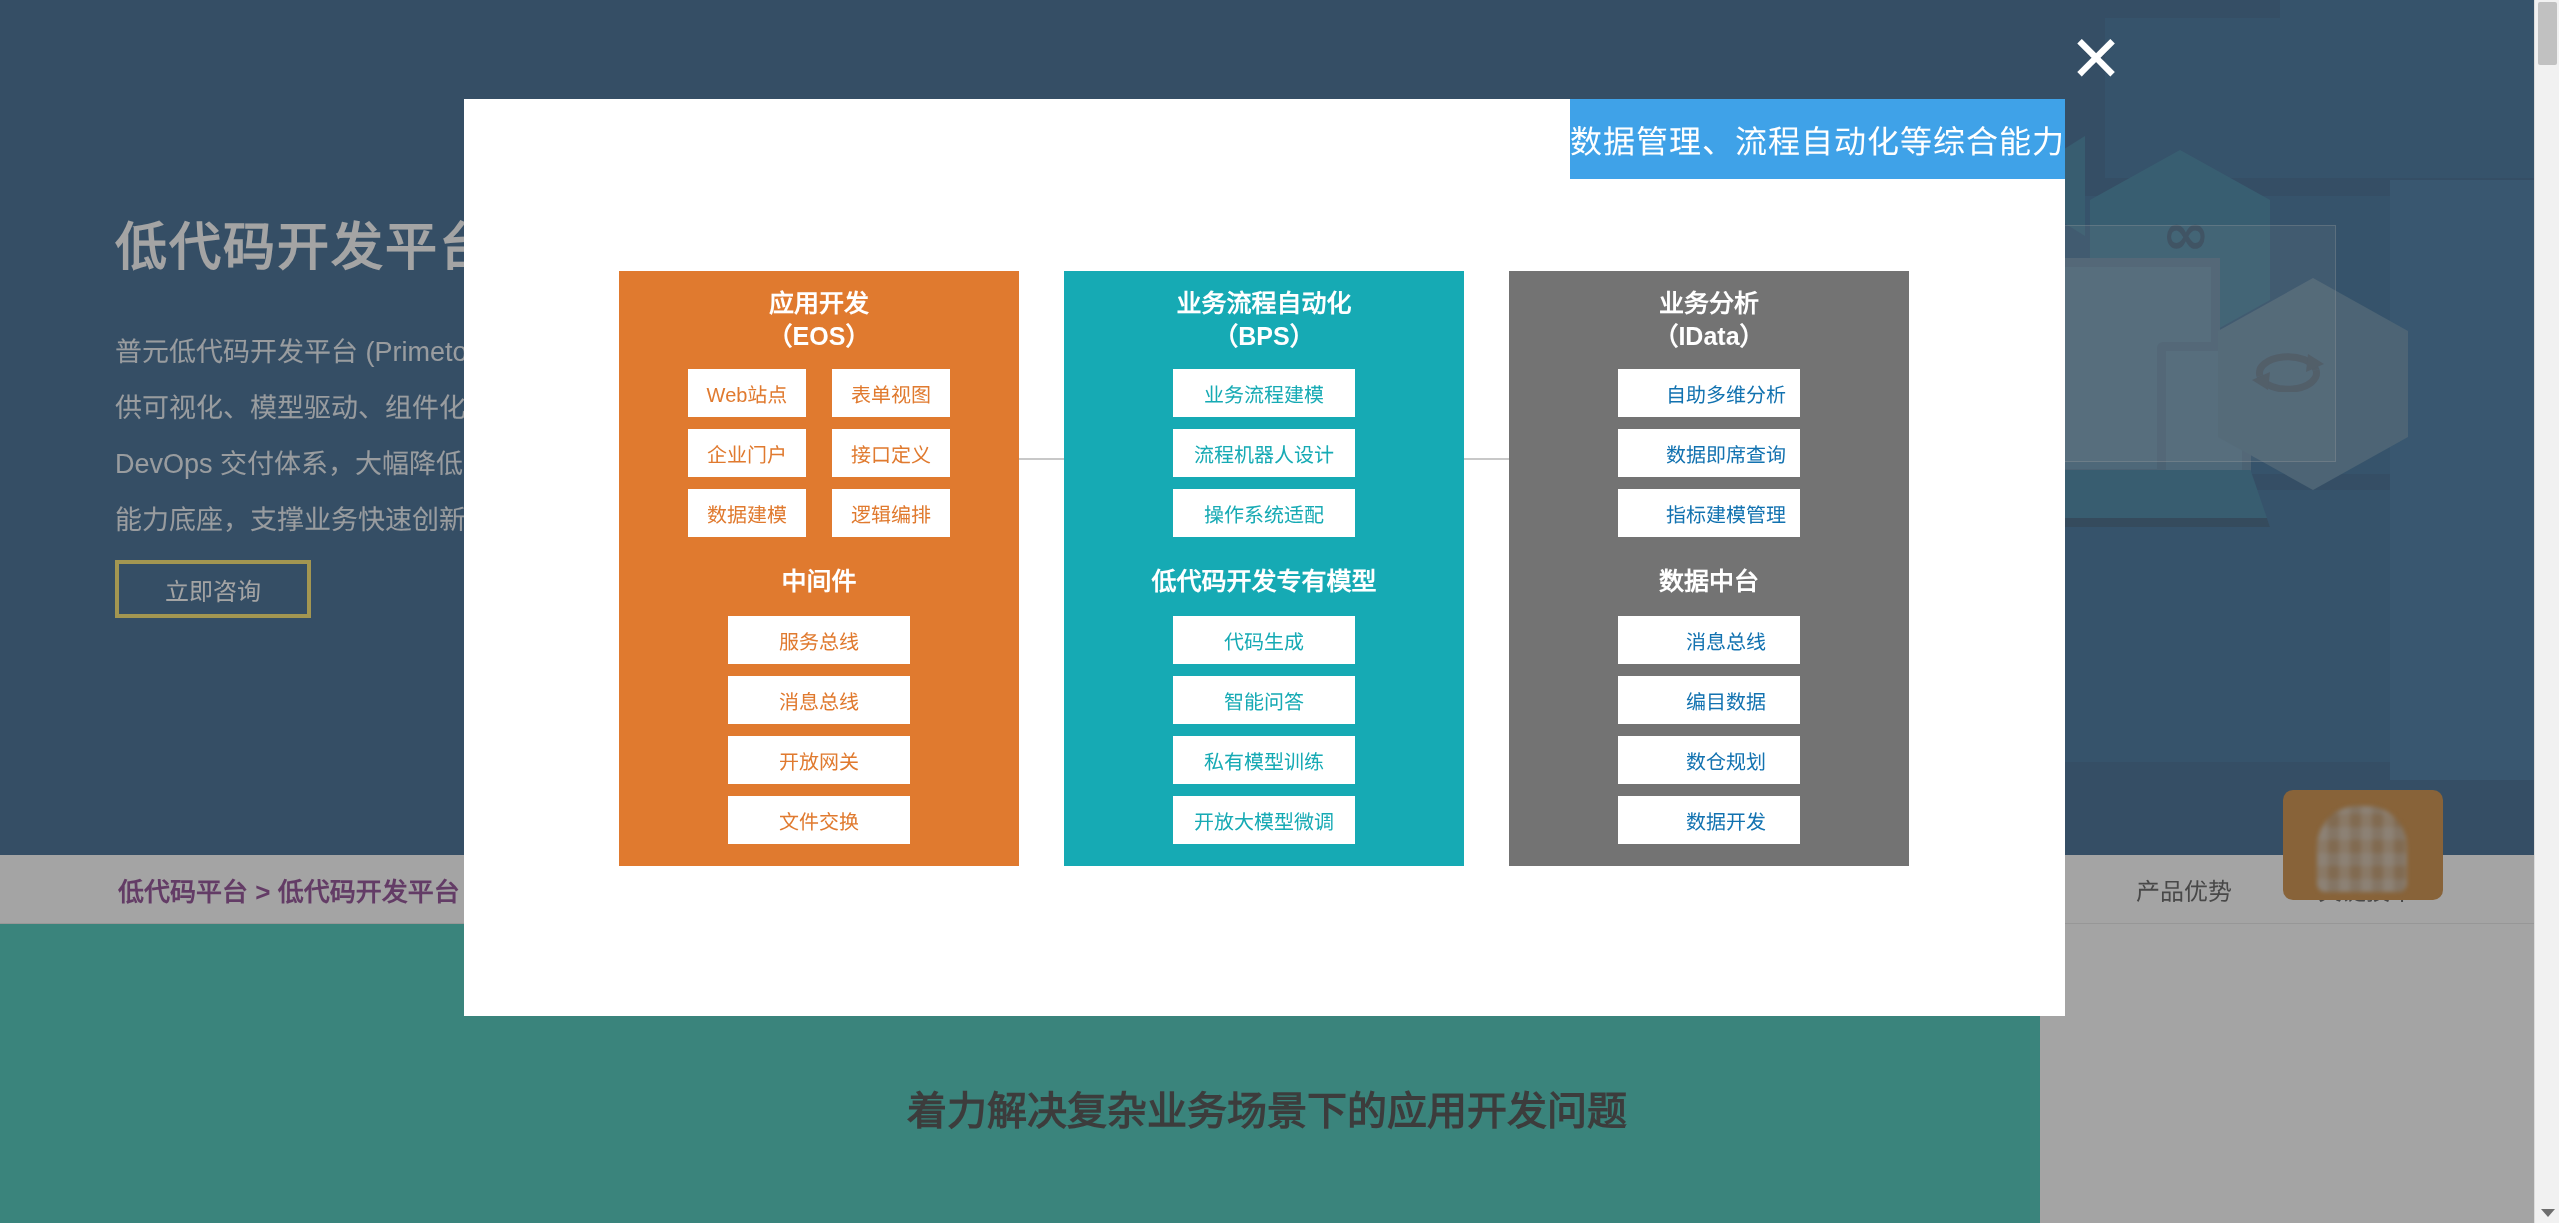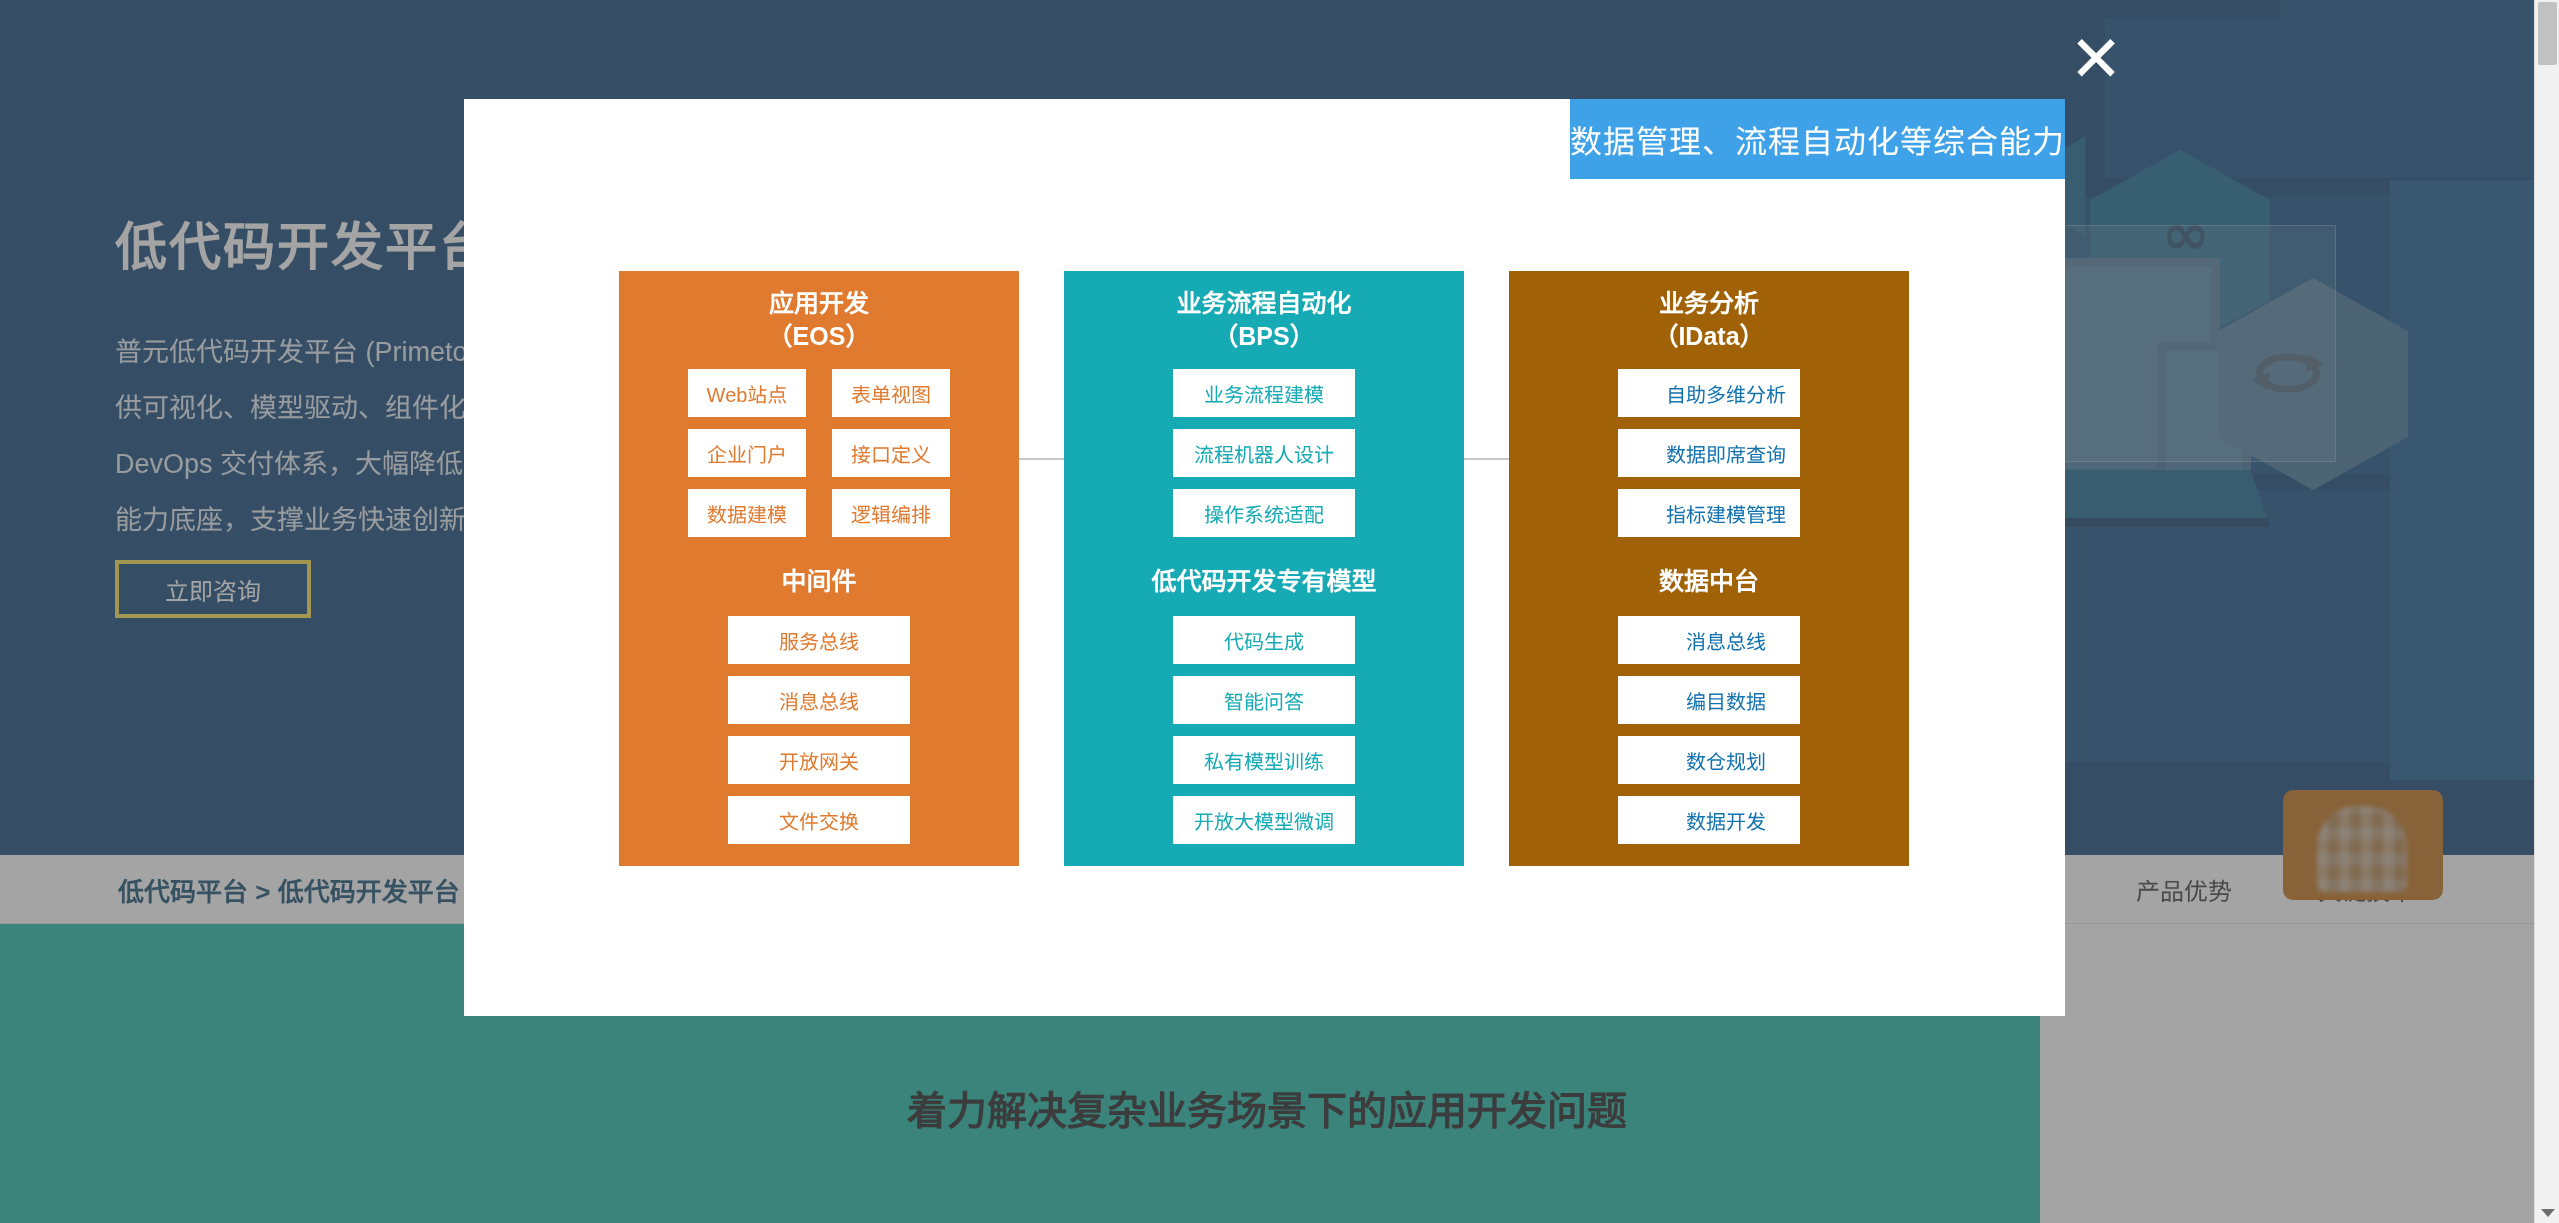--- a/index.html
+++ b/index.html
@@ -169,21 +169,21 @@
     height: 68px;
     background: #ffffff;
     border-bottom: 1px solid #e2e2e2;
     display: flex;
     align-items: center;
   }
   .breadcrumb {
     margin-left: 118px;
     font-size: 26px;
     font-weight: bold;
-    color: #0c4a6e;
+    color: #701a75;
     white-space: nowrap;
   }
   .nav-links {
     margin-left: auto;
     margin-right: 120px;
     display: flex;
     gap: 86px;
     font-size: 24px;
     color: #333333;
   }
@@ -285,21 +285,21 @@
   .row-bottom { top: 450px; }
 
   .panel {
     width: 400px;
     box-sizing: border-box;
     padding: 16px 18px 22px 18px;
     color: #ffffff;
   }
   .panel.orange { background: #e07a2f; }
   .panel.teal   { background: #16aab4; }
-  .panel.blue   { background: #a16207; }
+  .panel.blue   { background: #737373; }
 
   .panel-title {
     text-align: center;
     font-size: 25px;
     font-weight: bold;
     line-height: 33px;
     margin-bottom: 16px;
     white-space: pre-line;
   }
   .panel.row-bottom-panel .panel-title { margin-bottom: 18px; }

